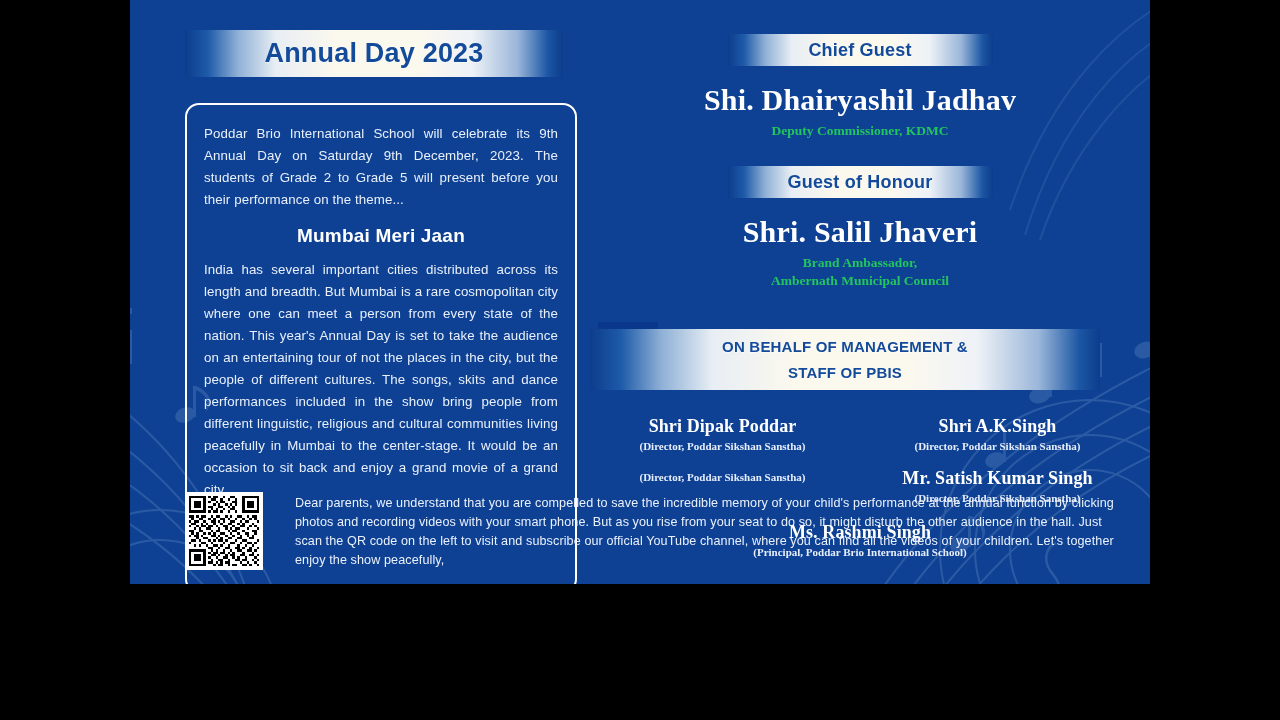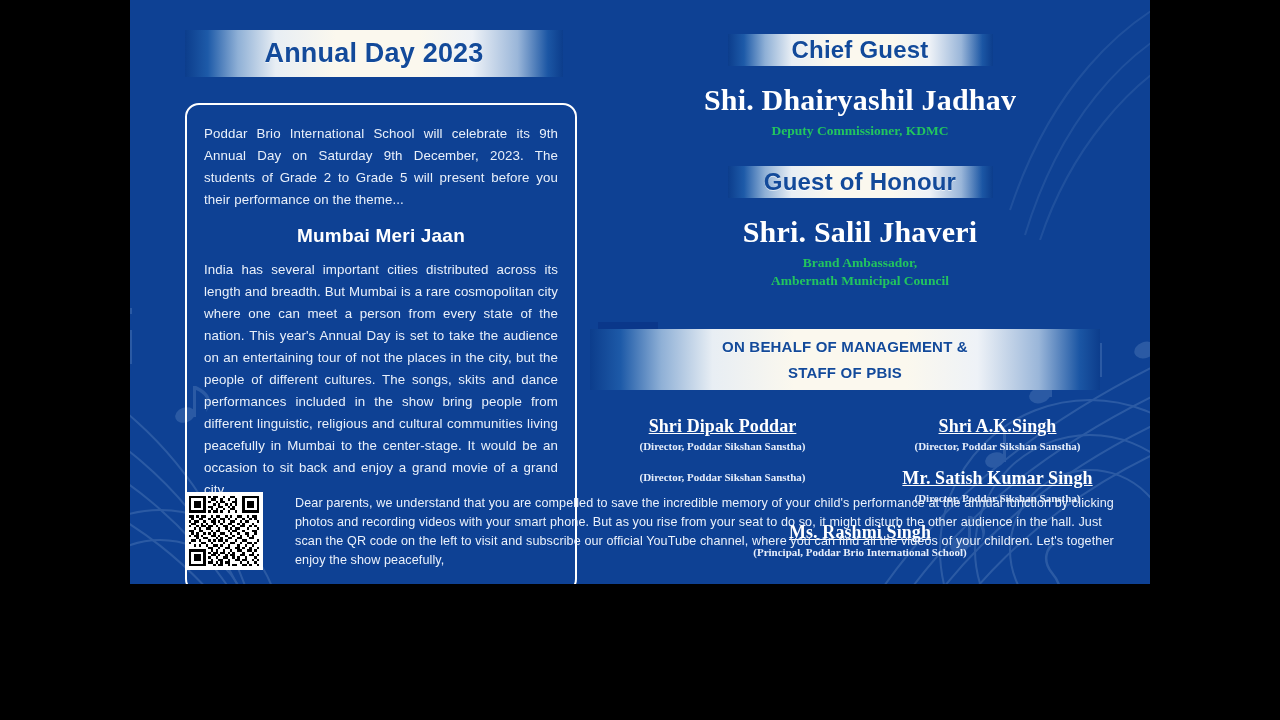--- a/index.html
+++ b/index.html
@@ -50,21 +50,21 @@
   }
   #theme-title{
     text-align:center; font-size:19px; font-weight:bold; color:#ffffff;
     margin:14px 0 12px 0; letter-spacing:.2px;
   }
 
   
   #right-col{ position:absolute; left:460px; top:34px; width:540px; }
 
   .guest-banner{ width:265px; height:32px; margin:0 auto; }
-  .guest-banner .btxt{ font-size:24px; }
+  .guest-banner .btxt{ font-size:18px; }
   .guest-name{
     text-align:center; color:#ffffff; font-family:"Liberation Serif", serif;
     font-size:30px; font-weight:bold; margin-top:17px; letter-spacing:.2px;
   }
   .guest-role{
     text-align:center; color:#22c55e; font-family:"Liberation Serif", serif;
     font-size:13.5px; font-weight:bold; line-height:18px; margin-top:5px;
   }
 
   #mgmt-banner-wrap{ position:relative; margin-top:32px; height:72px; }
@@ -78,21 +78,21 @@
   }
   #mgmt-banner .btxt{ font-size:15px; }
 
   #mgmt-grid{
     margin-top:22px; display:grid; grid-template-columns:1fr 1fr;
     row-gap:16px; column-gap:10px;
   }
   .person{ text-align:center; }
   .p-name{
     color:#ffffff; font-family:"Liberation Serif", serif;
-    font-weight:bold; font-size:18px; letter-spacing:.1px;text-decoration:underline;
+    font-weight:bold; font-size:18px; letter-spacing:.1px;
   }
   .p-role{
     color:#e6eefb; font-family:"Liberation Serif", serif;
     font-weight:bold; font-size:11px; margin-top:3px;
   }
   .person.full{ grid-column:1 / span 2; margin-top:2px; }
 
   
   #footer{
     position:absolute; left:55px; bottom:14px; width:940px;

